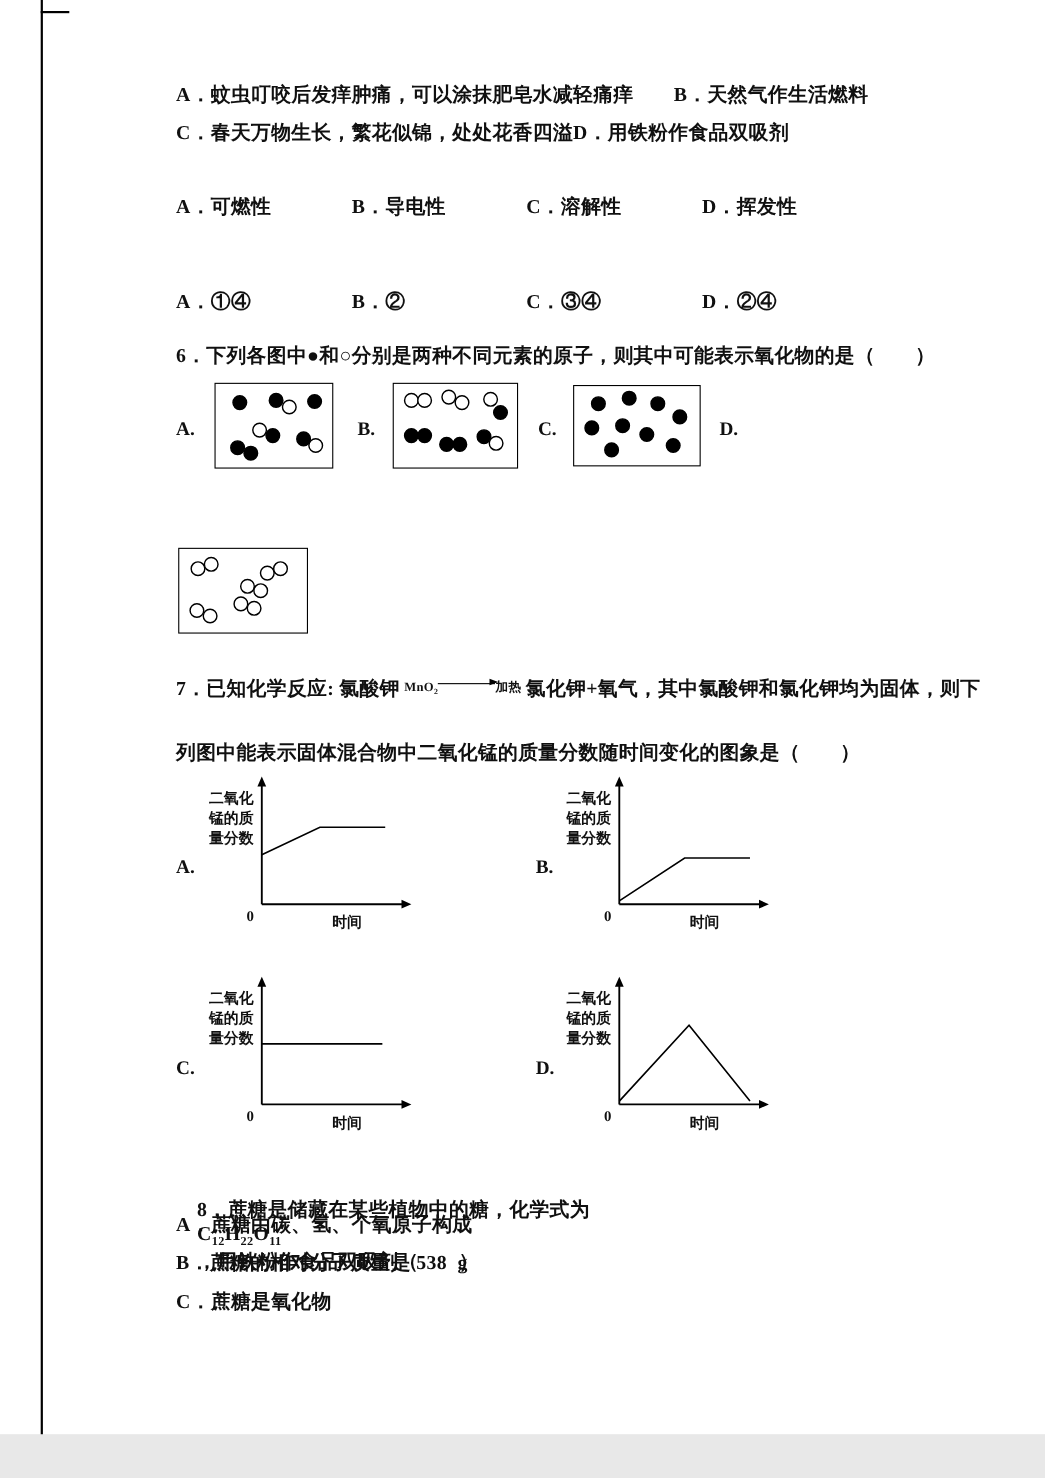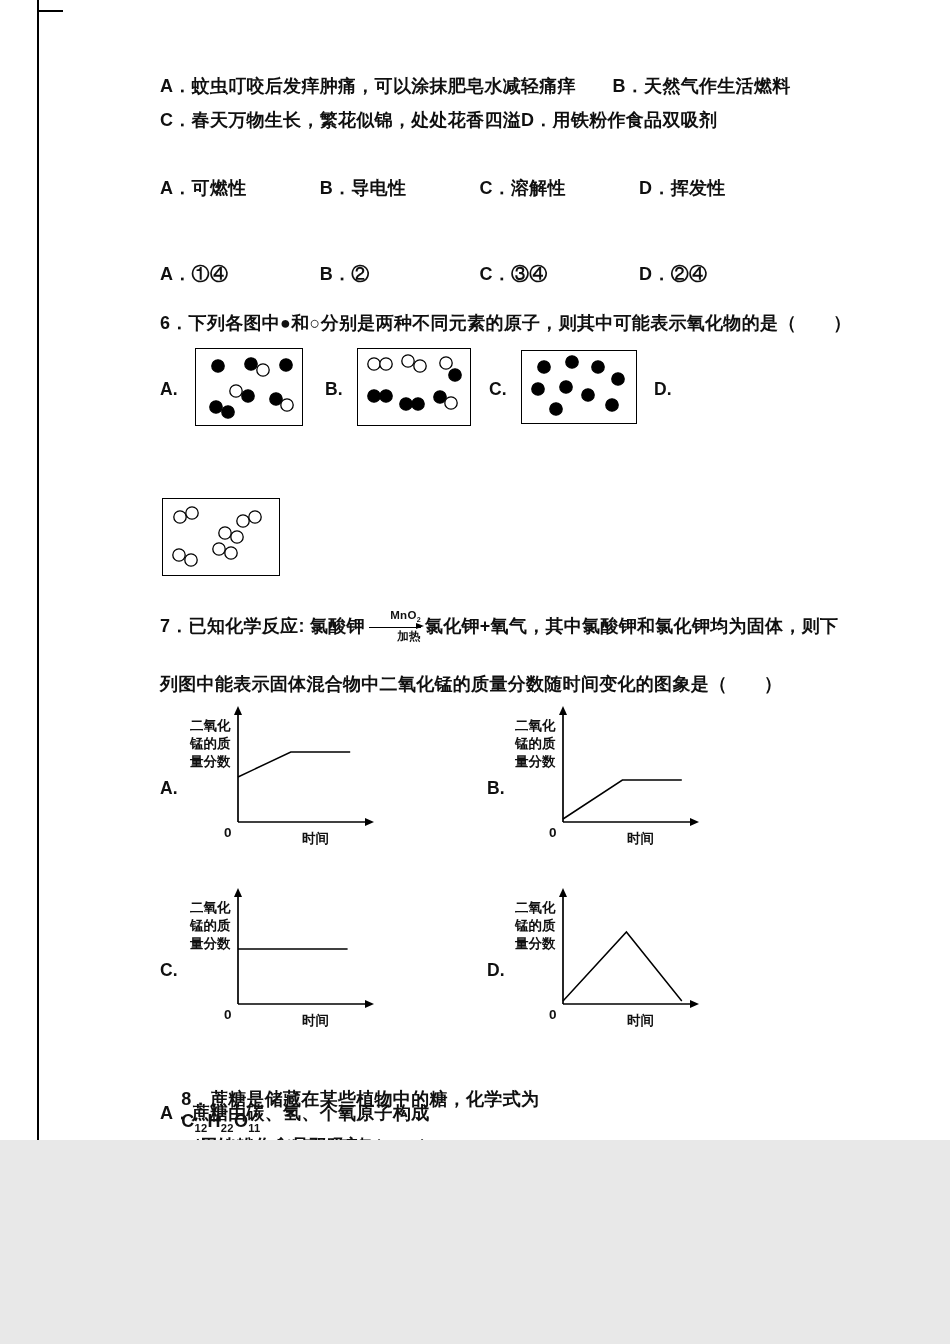--- a/index.html
+++ b/index.html
@@ -1,34 +1,34 @@
 <!DOCTYPE html>
 <html><head>
 <meta charset="utf-8">
 <style>
   html,body{margin:0;padding:0;background:#e8e8e8;}
   .page{
     position:relative;
-    width:950px;height:1140px;
+    width:950px;height:1304px;
     margin:0 auto;
     background:#ffffff;
-    font-family:Liberation Sans, sans-serif;
+    font-family:Liberation Serif, serif;
     color:#101010;
     overflow:hidden;
   }
   .vborder{position:absolute;left:37px;top:0;width:2px;height:1344px;background:#000;}
   .hborder{position:absolute;left:37px;top:10px;width:26px;height:2px;background:#000;}
   .tline{
     position:absolute;left:160px;
     font-size:18px;font-weight:600;
     letter-spacing:0.3px;
     white-space:pre;
   }
   .rxnline{display:flex;align-items:center;height:52px;}
-  .rxn{display:inline-flex;flex-direction:column;align-items:flex-end;margin:0 4px;}
+  .rxn{display:inline-flex;flex-direction:row;align-items:flex-start;margin:0 4px;}
   .rxn-top,.rxn-bot{font-size:11.5px;line-height:1.15;font-weight:600;}
   .rxn-arrow{width:52px;height:0;border-top:1.7px solid #000;position:relative;margin:2px 0;}
   .rxn-arrow::after{
     content:"";position:absolute;right:-3px;top:-4.7px;width:0;height:0;
     border-left:8px solid #000;border-top:3.8px solid transparent;border-bottom:3.8px solid transparent;
   }
   sub{font-size:0.62em;}
   .optlabel{position:absolute;font-size:17.5px;font-weight:600;}
   .atombox{position:absolute;border:1.7px solid #000;background:#fff;}
   .graph{position:absolute;}

